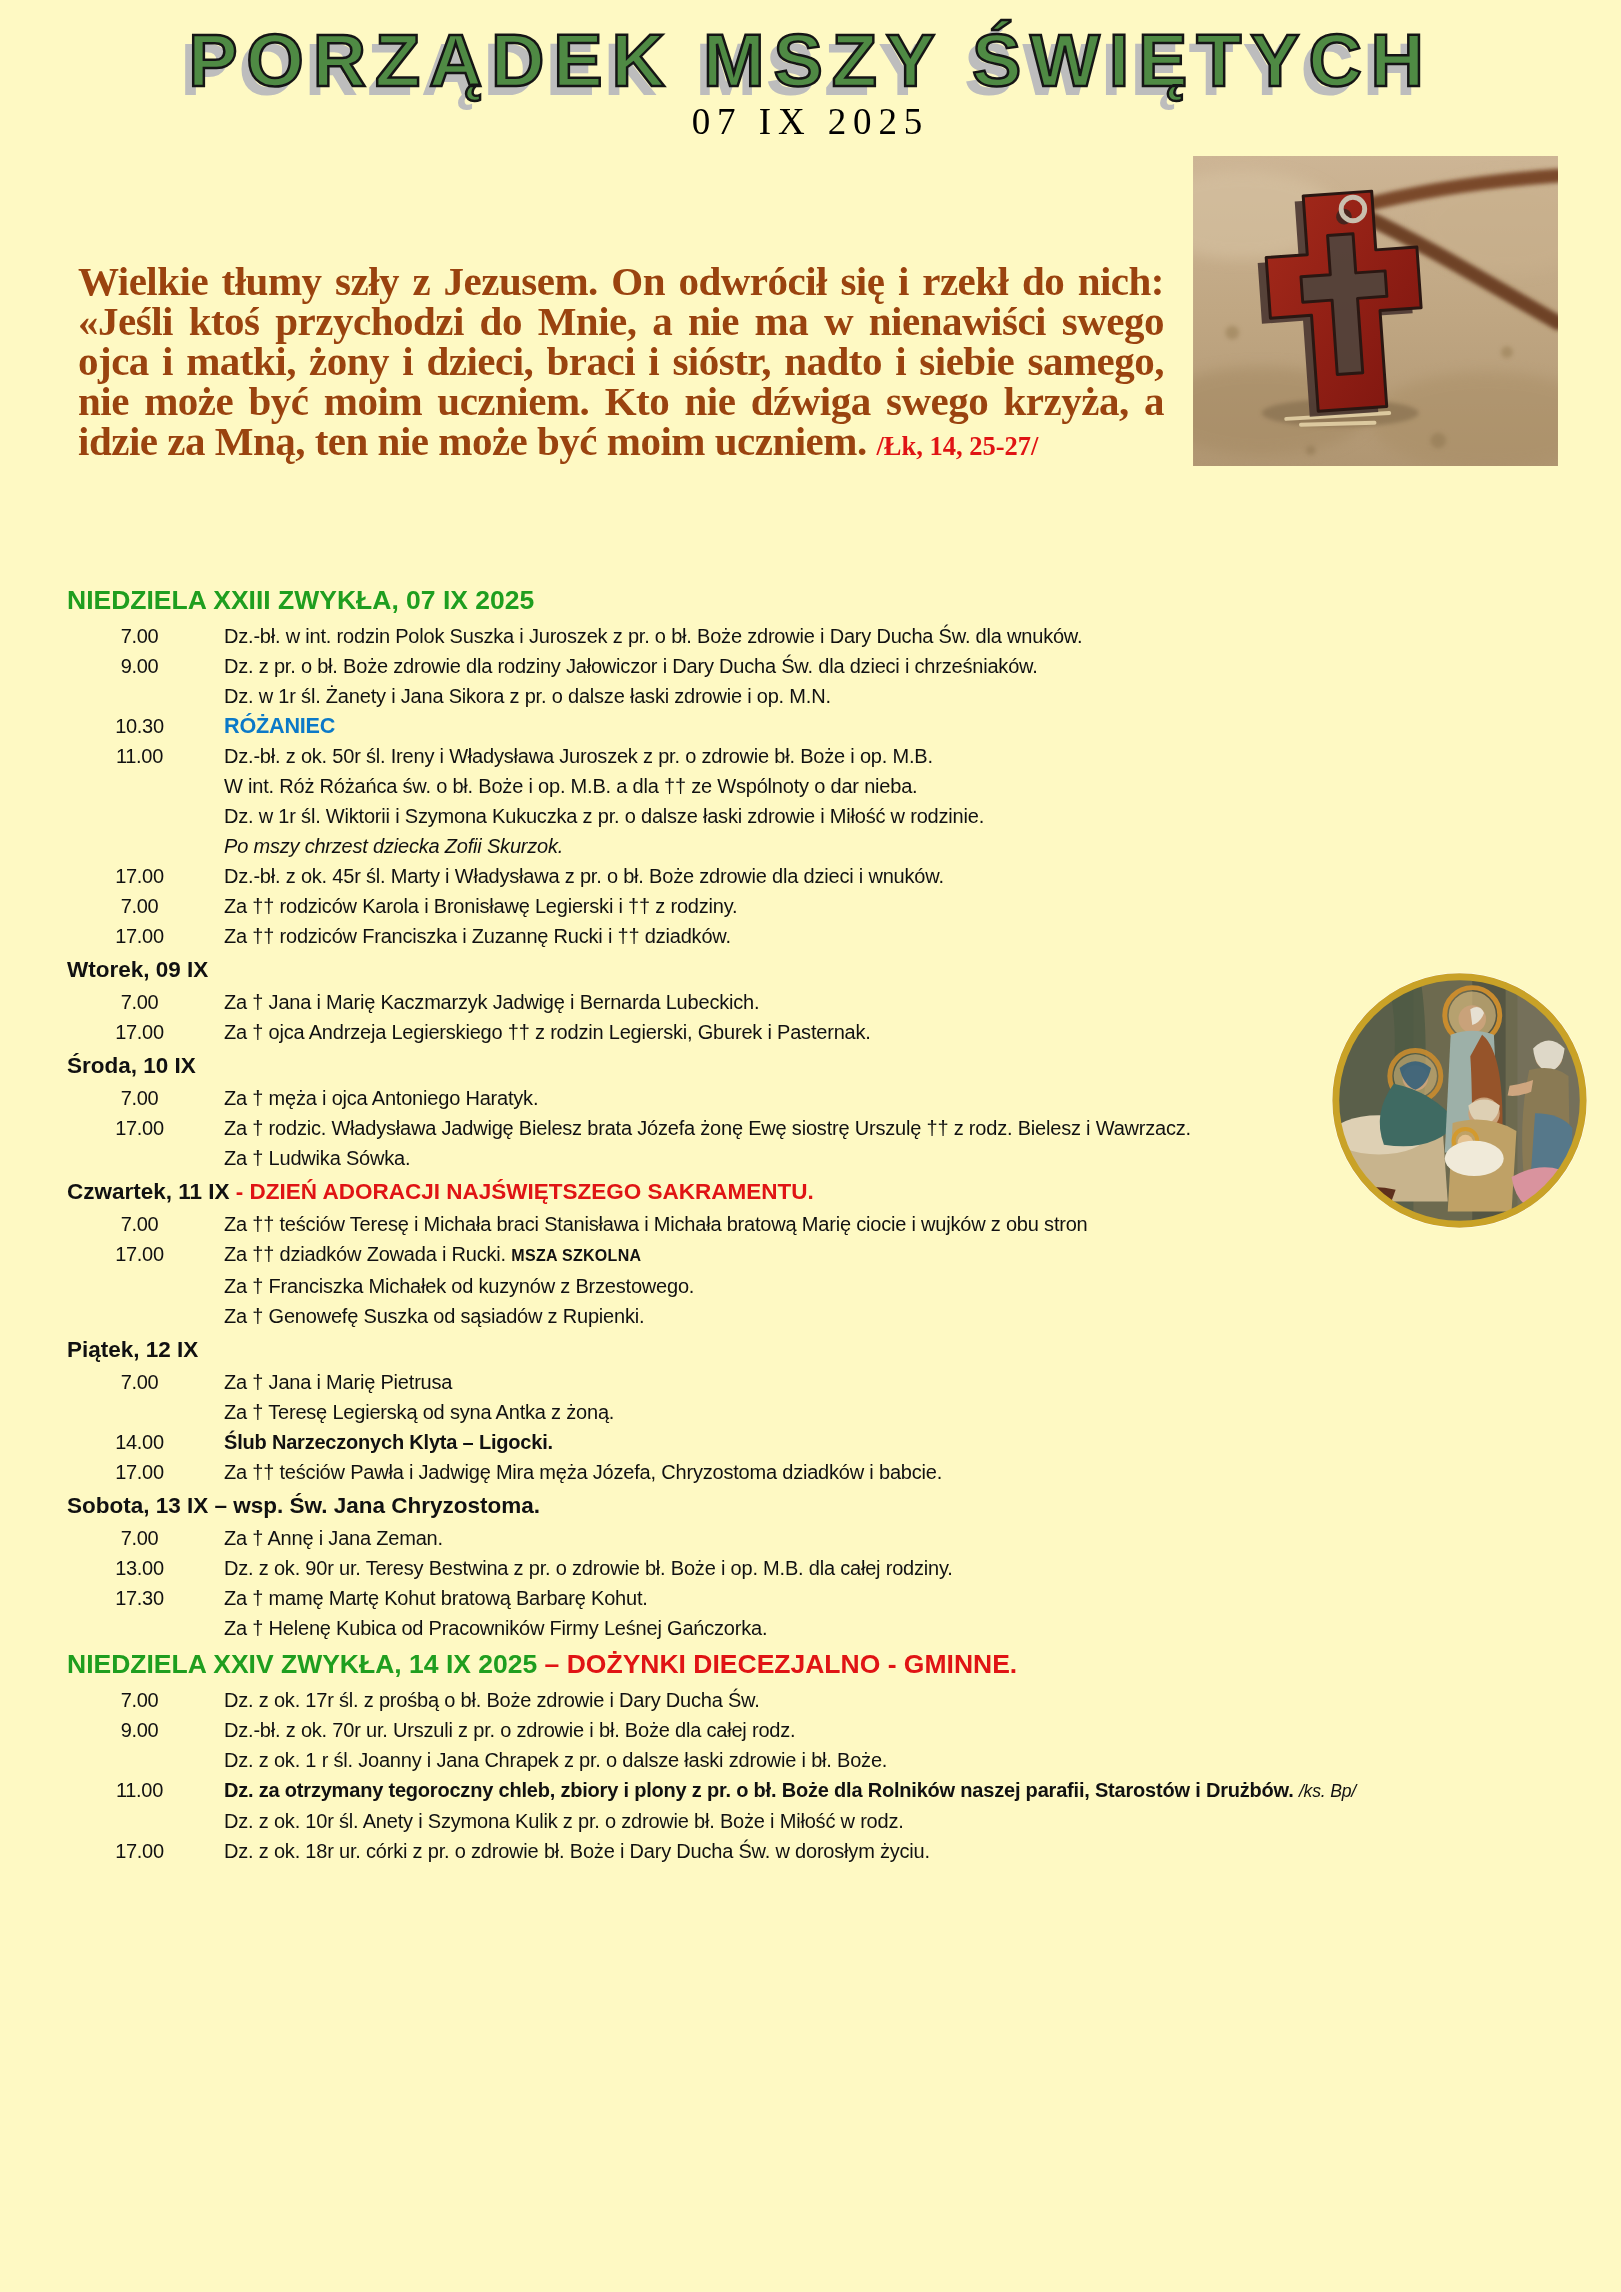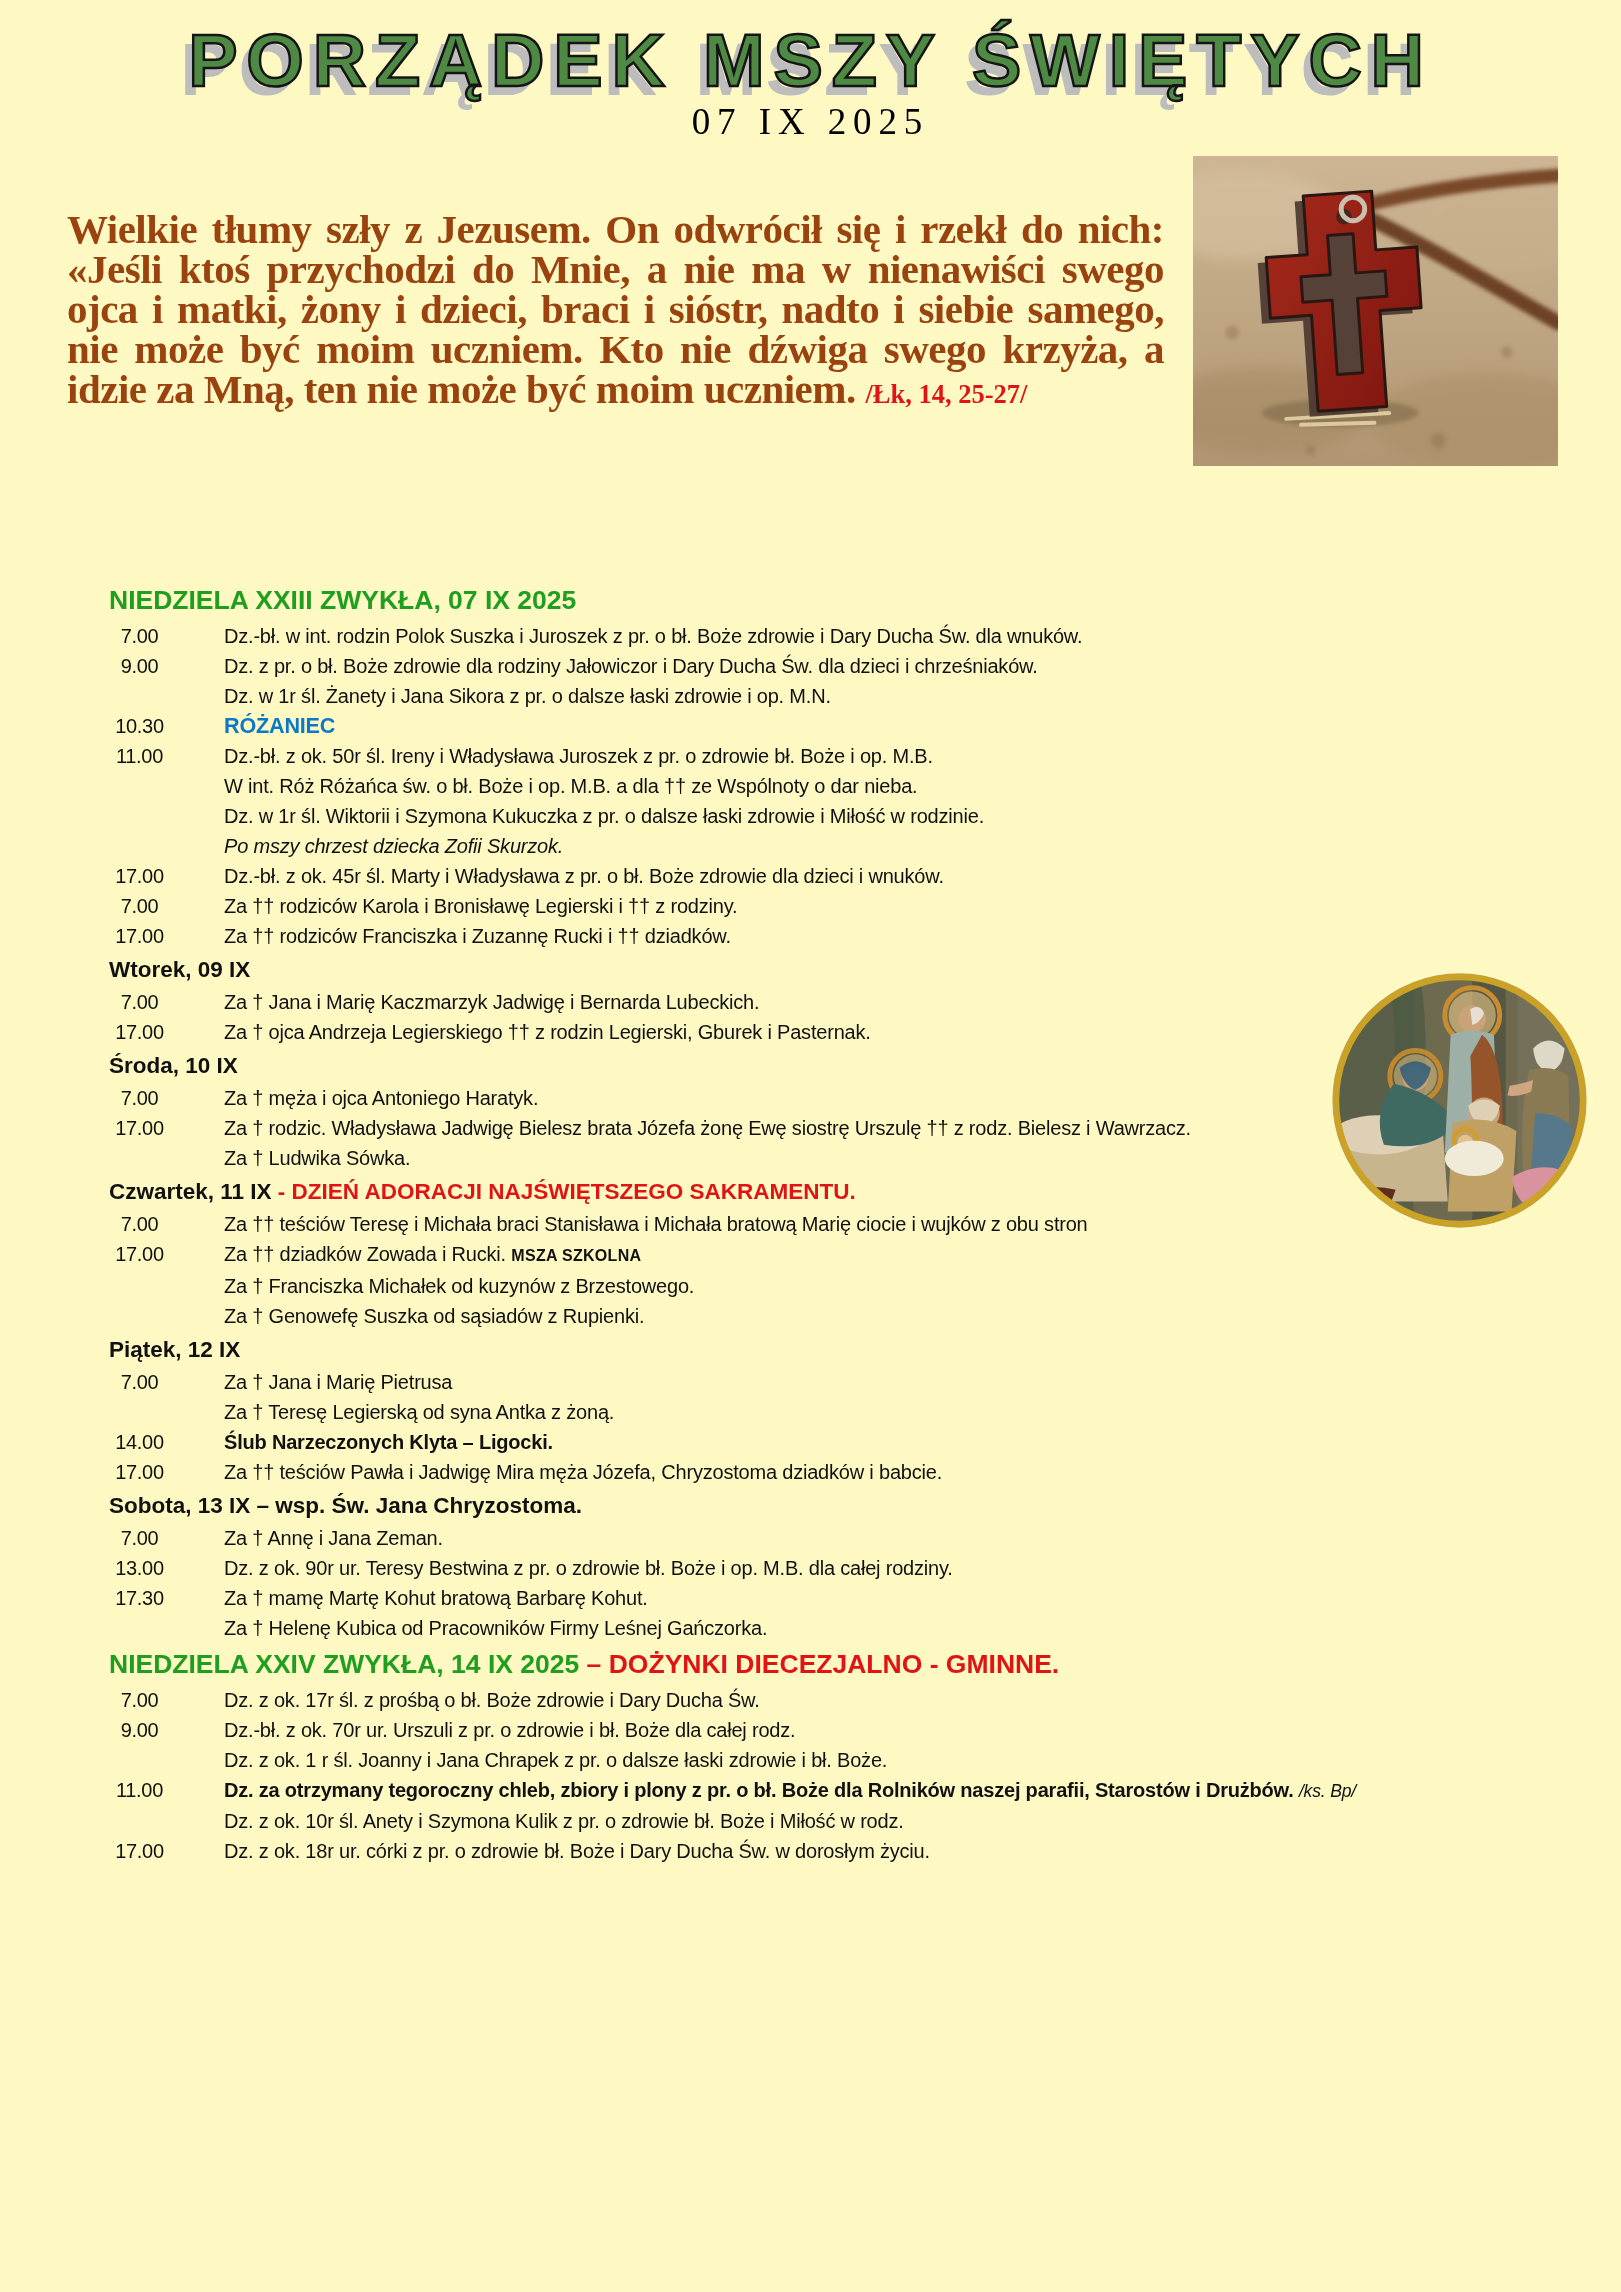--- a/index.html
+++ b/index.html
@@ -18,34 +18,34 @@
     color:#4f8a44;
     -webkit-text-stroke:2.5px #151515;
     text-shadow:-7.8px 8.8px 0 #bdbdbd;
     white-space:nowrap;
   }
   .date-line{
     font-family:"Liberation Serif",serif;
     font-size:37px;letter-spacing:6.9px;color:#000;margin-top:2px;
   }
   
-  .gospel{display:flex;align-items:center;padding:13.7px 63px 0 67px;}
+  .gospel{display:flex;align-items:flex-end;padding:13.7px 63px 0 67px;margin-left:11px;}
   .gospel-text{
     flex:1;padding-right:29px;
     font-family:"Liberation Serif",serif;font-weight:bold;
     color:#9a430f;font-size:41px;line-height:40px;
     text-align:justify;letter-spacing:-0.5px;
   }
   .gospel-ref{
     color:#e01414;font-size:26.5px;white-space:nowrap;letter-spacing:0;
   }
   .cross-photo{flex:none;width:365px;height:310px;}
   
   .schedule{padding:0 35px 0 67px;margin-top:114px;}
-  .day-heading{font-weight:bold;margin-left:42px;}
+  .day-heading{font-weight:bold;}
   .day-heading.sunday{font-size:26.5px;line-height:41px;margin-top:1px;}
   .day-heading.weekday{font-size:22.5px;line-height:35px;margin-top:1px;}
   .h-green{color:#1f9e1f;}
   .h-blue{color:#0b79c8;}
   .h-red{color:#e01414;}
   .h-black{color:#111;}
   .entry{display:flex;line-height:30px;font-size:20px;}
   .time{
     flex:none;width:145px;padding-right:12px;text-align:center;
     font-weight:normal;letter-spacing:-0.3px;

